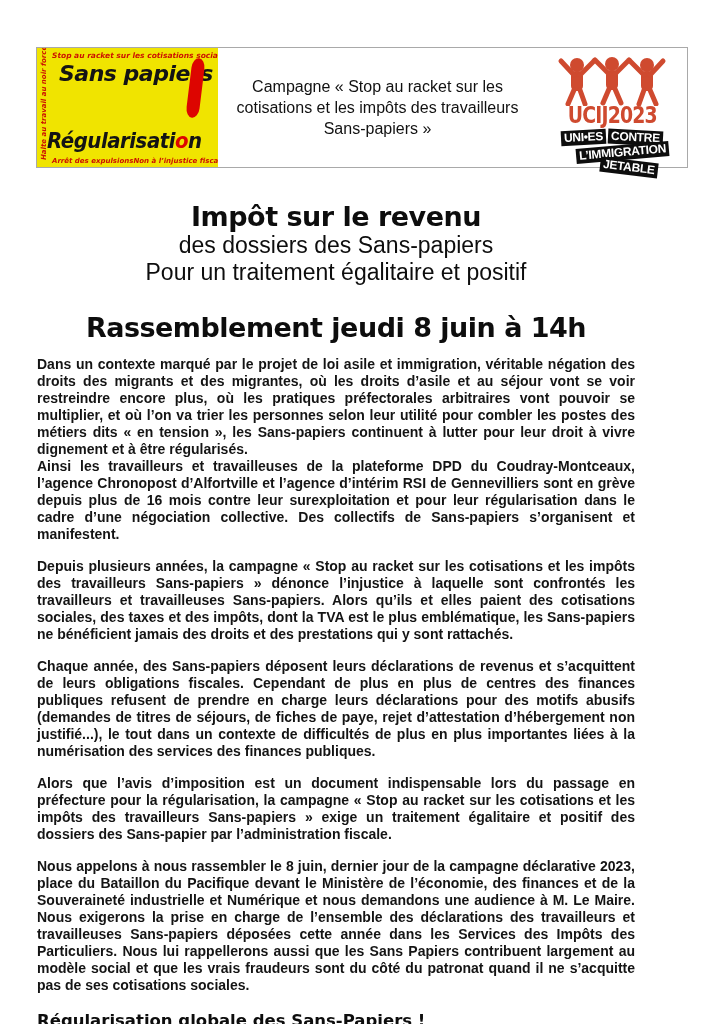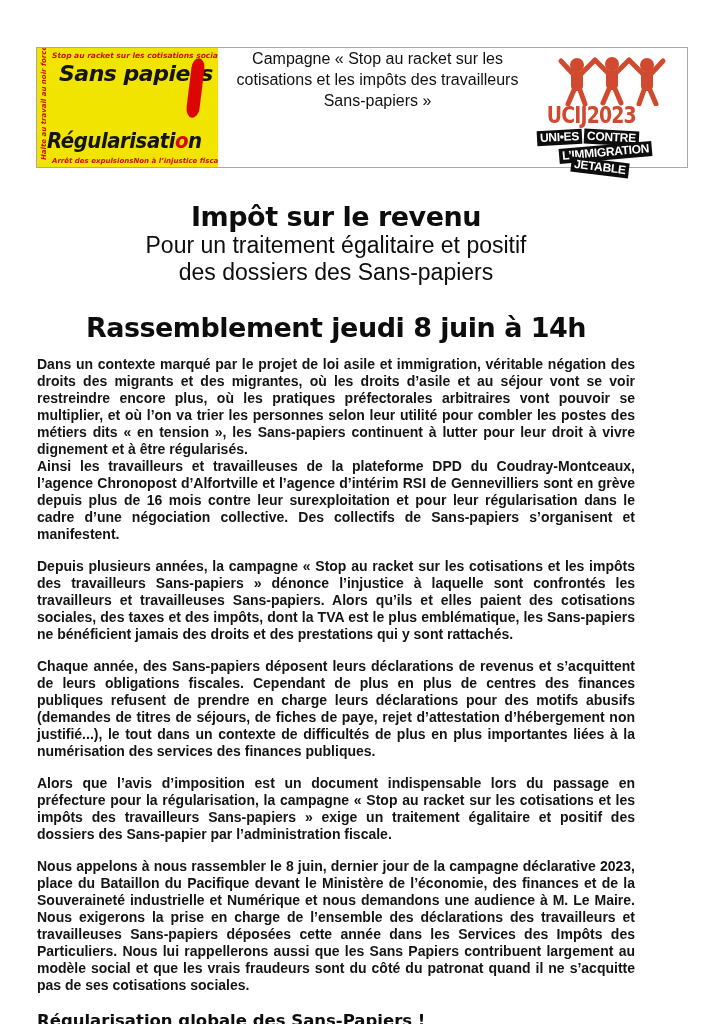--- a/index.html
+++ b/index.html
@@ -50,27 +50,27 @@
   .ly-l3 .red-o { color:#dd0500; }
   .ly-bottom {
     position:absolute; left:15px; right:4px; bottom:2px;
     display:flex; justify-content:space-between;
     font-size:7px; font-style:italic; font-weight:bold; color:#cc1100;
     white-space:nowrap;
   }
 
   
   .campaign {
-    flex:1; display:flex; align-items:flex-start; justify-content:center;
+    flex:1; display:flex; align-items:center; justify-content:center;
     text-align:center; padding:0 8px;
   }
   .campaign-inner { max-width:322px; font-size:16px; line-height:1.32; color:#111; }
 
   
-  .logo-ucij { position:relative; width:150px; flex-shrink:0; padding-top:6px; }
+  .logo-ucij { position:relative; width:150px; flex-shrink:0; padding-top:6px; text-align:center; }
   .ucij-figures { display:block; margin:0 auto; }
   .ucij-name {
     display:inline-block; font-family:"DejaVu Sans", sans-serif;
     font-size:23px; font-weight:bold; color:#cf4a2f;
     letter-spacing:-1px; transform:scaleX(0.82); transform-origin:50% 50%;
     line-height:1; margin-top:-2px;
   }
   .banners { margin-top:2px; line-height:14px; }
   .banner {
     display:inline-block; background:#0d0d0d; color:#fff;
@@ -174,22 +174,22 @@
           <span class="banner b4">JETABLE</span>
         </div>
       </div>
     </div>
 
   </div>
 
   <div class="main">
     <div class="title">Impôt sur le revenu</div>
     <div class="subtitle">
+      <div>des dossiers des Sans-papiers</div>
       <div>Pour un traitement égalitaire et positif</div>
-      <div>des dossiers des Sans-papiers</div>
     </div>
     <div class="event">Rassemblement jeudi 8 juin à 14h</div>
 
     <div class="bodytext">
       <p>Dans un contexte marqué par le projet de loi asile et immigration, véritable négation des droits des migrants et des migrantes, où les droits d’asile et au séjour vont se voir restreindre encore plus, où les pratiques préfectorales arbitraires vont pouvoir se multiplier, et où l’on va trier les personnes selon leur utilité pour combler les postes des métiers dits « en tension », les Sans-papiers continuent à lutter pour leur droit à vivre dignement et à être régularisés.</p>
       <p>Ainsi les travailleurs et travailleuses de la plateforme DPD du Coudray-Montceaux, l’agence Chronopost d’Alfortville et l’agence d’intérim RSI de Gennevilliers sont en grève depuis plus de 16 mois contre leur surexploitation et pour leur régularisation dans le cadre d’une négociation collective. Des collectifs de Sans-papiers s’organisent et manifestent.</p>
       <p class="gap">Depuis plusieurs années, la campagne « Stop au racket sur les cotisations et les impôts des travailleurs Sans-papiers » dénonce l’injustice à laquelle sont confrontés les travailleurs et travailleuses Sans-papiers. Alors qu’ils et elles paient des cotisations sociales, des taxes et des impôts, dont la TVA est le plus emblématique, les Sans-papiers ne bénéficient jamais des droits et des prestations qui y sont rattachés.</p>
       <p class="gap">Chaque année, des Sans-papiers déposent leurs déclarations de revenus et s’acquittent de leurs obligations fiscales. Cependant de plus en plus de centres des finances publiques refusent de prendre en charge leurs déclarations pour des motifs abusifs (demandes de titres de séjours, de fiches de paye, rejet d’attestation d’hébergement non justifié...), le tout dans un contexte de difficultés de plus en plus importantes liées à la numérisation des services des finances publiques.</p>
       <p class="gap">Alors que l’avis d’imposition est un document indispensable lors du passage en préfecture pour la régularisation, la campagne « Stop au racket sur les cotisations et les impôts des travailleurs Sans-papiers » exige un traitement égalitaire et positif des dossiers des Sans-papier par l’administration fiscale.</p>
       <p class="gap"><strong>Nous appelons à nous rassembler le 8 juin, dernier jour de la campagne déclarative 2023, place du Bataillon du Pacifique devant le Ministère de l’économie, des finances et de la Souveraineté industrielle et Numérique et nous demandons une audience à M. Le Maire.</strong><span> Nous exigerons la prise en charge de l’ensemble des déclarations des travailleurs et travailleuses Sans-papiers déposées cette année dans les Services des Impôts des Particuliers. Nous lui rappellerons aussi que les Sans Papiers contribuent largement au modèle social et que les vrais fraudeurs sont du côté du patronat quand il ne s’acquitte pas de ses cotisations sociales.</span></p>

